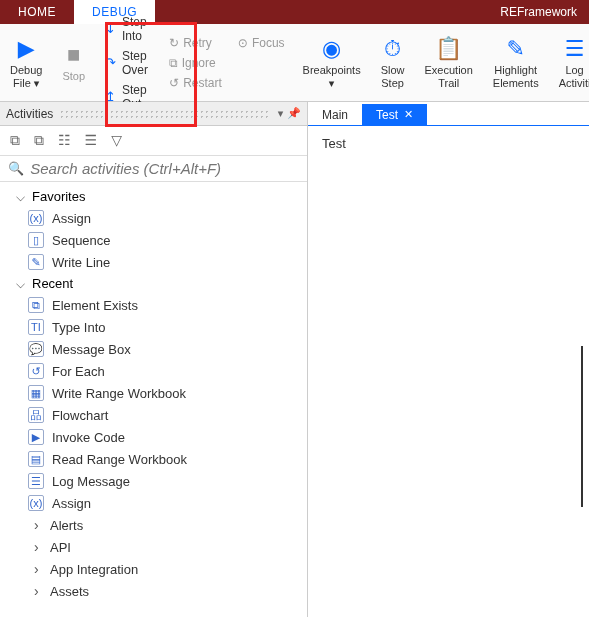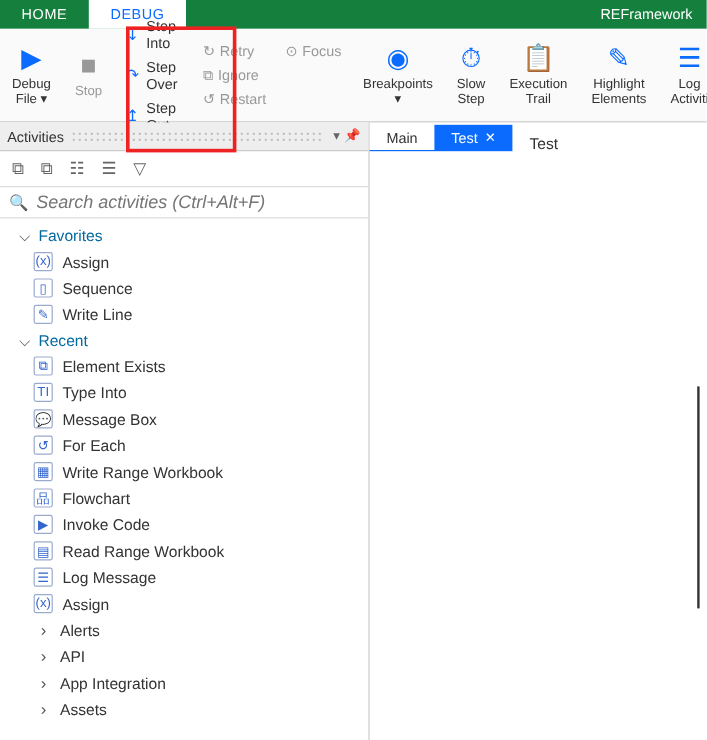--- a/index.html
+++ b/index.html
@@ -1,19 +1,19 @@
 <!DOCTYPE html>
 <html><head>
 <meta charset="utf-8">
 <style>
   * { margin: 0; padding: 0; box-sizing: border-box; font-family: "Segoe UI", Arial, sans-serif; }
   body { width: 589px; height: 617px; overflow: hidden; background: #fff; font-size: 13px; color: #333; }
 
   
-  .ribbon-tabs { display: flex; height: 24px; background: #15803d; color: #fff; align-items: stretch; }
+  .ribbon-tabs { display: flex; height: 24px; background: #7f1d1d; color: #fff; align-items: stretch; }
   .ribbon-tab { padding: 0 18px; display: flex; align-items: center; font-size: 12px; letter-spacing: .5px; cursor: pointer; }
   .ribbon-tab.active { background: #fff; color: #0b6bff; }
   .ribbon-title { margin-left: auto; padding: 0 12px 0 0; display: flex; align-items: center; font-size: 12px; }
 
   
   .ribbon-body { display: flex; height: 78px; border-bottom: 1px solid #ccc; background: #fafafa; }
   .ribbon-col { display: flex; flex-direction: column; align-items: center; justify-content: center; padding: 4px 10px; cursor: pointer; }
   .ribbon-col .ico { font-size: 22px; color: #0b6bff; }
   .ribbon-col .lbl { font-size: 11px; text-align: center; line-height: 1.1; margin-top: 2px; color: #333; }
   .ribbon-col.disabled .ico, .ribbon-col.disabled .lbl { color: #999; }
@@ -26,36 +26,36 @@
   .retry-list { display: flex; flex-direction: column; justify-content: center; padding: 0 8px; gap: 6px; }
   .retry-item { display: flex; align-items: center; gap: 4px; font-size: 12px; color: #999; cursor: pointer; }
   .retry-item .rico { font-size: 12px; }
 
   
   .red-box { position: absolute; border: 3px solid #e22; pointer-events: none; }
 
   
   .workspace { display: flex; height: calc(617px - 24px - 78px); }
   .left-panel { width: 308px; display: flex; flex-direction: column; border-right: 1px solid #ccc; }
-  .right-panel { flex: 1; display: flex; }
+  .right-panel { flex: 1; display: flex; flex-direction: column; }
 
   
   .panel-header { display: flex; align-items: center; height: 24px; padding: 0 6px; font-size: 12px; background: #eee; border-bottom: 1px solid #ccc; }
   .panel-header .spacer { flex: 1; background-image: radial-gradient(#bbb 1px, transparent 1px); background-size: 5px 5px; height: 10px; margin: 0 6px; }
   .panel-header .ctl { color: #666; margin-left: 4px; cursor: pointer; font-size: 11px; }
 
   .toolbar-icons { display: flex; gap: 14px; padding: 6px 10px; border-bottom: 1px solid #ddd; }
   .toolbar-icons span { color: #666; font-size: 14px; cursor: pointer; }
 
   .search-row { display: flex; align-items: center; padding: 4px 8px; border-bottom: 1px solid #ddd; }
   .search-row .sicon { color: #666; margin-right: 6px; }
   .search-row input { border: none; outline: none; flex: 1; font-style: italic; font-size: 15px; color: #666; background: transparent; }
 
   .tree { flex: 1; overflow-y: auto; padding: 4px 0; }
-  .tree-group { padding: 3px 8px 3px 16px; font-size: 13px; color: #0369a1; display: flex; align-items: center; gap: 6px; cursor: pointer; }
+  .tree-group { padding: 3px 8px 3px 16px; font-size: 13px; color: #000000; display: flex; align-items: center; gap: 6px; cursor: pointer; }
   .tree-group::before { content: "⌵"; transform: rotate(0deg); font-size: 12px; color: #555; width: 10px; }
   .tree-item { padding: 3px 8px 3px 28px; font-size: 13px; display: flex; align-items: center; gap: 8px; cursor: pointer; }
   .tree-item .aico { width: 16px; height: 16px; display: inline-flex; align-items: center; justify-content: center; font-size: 11px; border: 1px solid #9ac; color: #36c; border-radius: 2px; }
   .tree-sub { padding: 3px 8px 3px 34px; font-size: 13px; display: flex; align-items: center; gap: 6px; cursor: pointer; }
   .tree-sub::before { content: "›"; font-size: 14px; color: #555; width: 10px; }
 
   .doc-tabs { display: flex; height: 22px; border-bottom: 1px solid #0b6bff; align-items: stretch; margin-top: 2px; }
   .doc-tab { padding: 0 14px; display: flex; align-items: center; font-size: 12px; gap: 6px; cursor: pointer; }
   .doc-tab.active { background: #0b6bff; color: #fff; }
   .doc-tab .close { font-size: 11px; }

